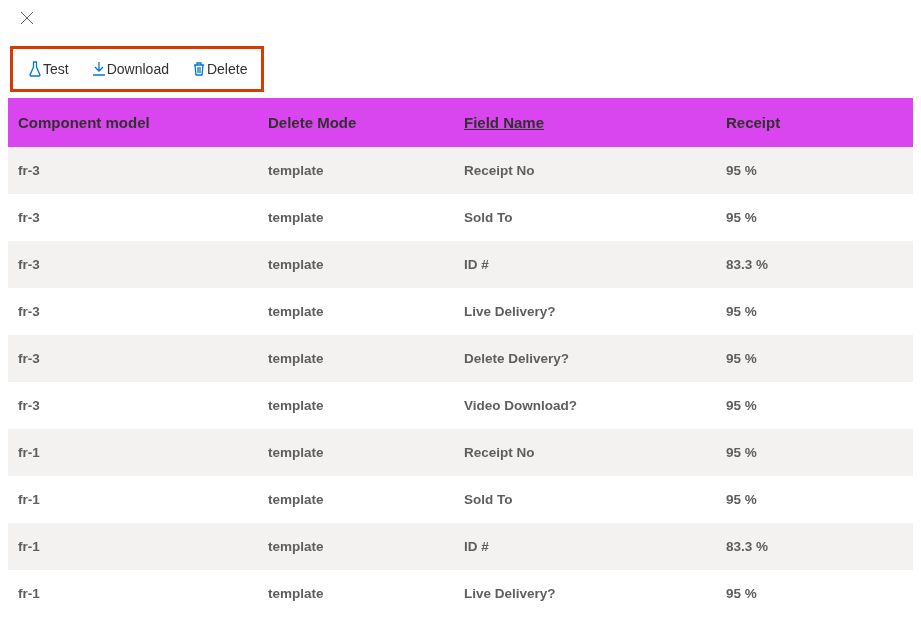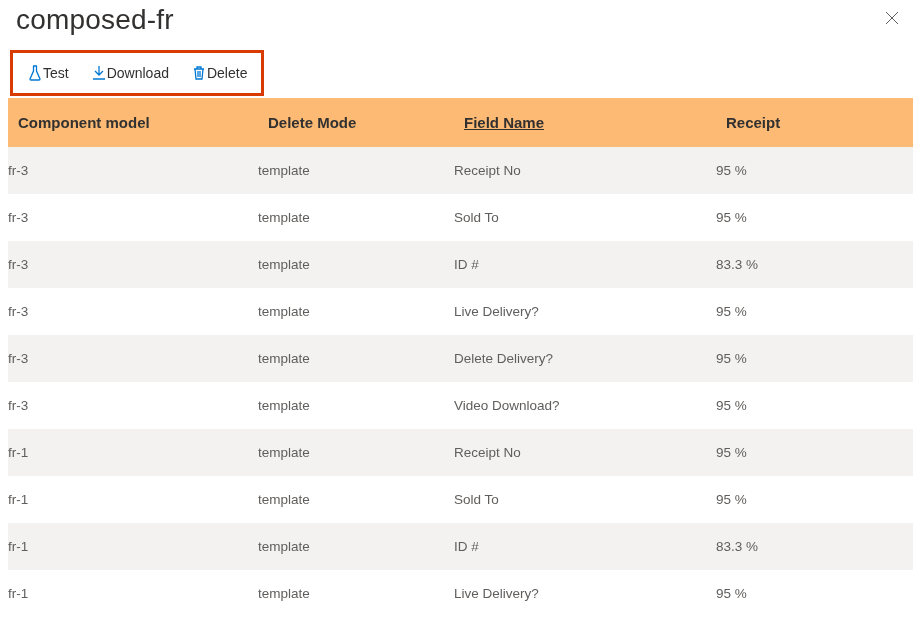--- a/index.html
+++ b/index.html
@@ -65,52 +65,52 @@
       border-collapse: collapse;
       width: 100%;
       table-layout: fixed;
     }
     th {
       text-align: left;
       font-size: 15px;
       font-weight: 600;
       color: #323130;
       padding: 16px 10px;
-      background: #fdba74;
+      background: #d946ef;
     }
     th:nth-child(1) { width: 250px; }
     th:nth-child(2) { width: 196px; }
     th:nth-child(3) { width: 262px; text-decoration: underline; }
     th:nth-child(4) { width: auto; }
     td {
       font-size: 13.5px;
       color: #605e5c;
-      padding: 16px 0;
+      padding: 16px 10px;
       white-space: nowrap;
+      font-weight: bold;
     }
     tbody tr:nth-child(odd) td { background: #f3f2f1; }
     tbody tr:nth-child(even) td { background: #ffffff; }
     
     .scroll-area::-webkit-scrollbar { width: 17px; height: 17px; }
     .scroll-area::-webkit-scrollbar-track { background: #f1f1f1; }
     .scroll-area::-webkit-scrollbar-thumb { background: #c1c1c1; }
     .scroll-area::-webkit-scrollbar-button {
       background: #f1f1f1;
       height: 17px; width: 17px;
       display: block;
     }
     .scroll-area::-webkit-scrollbar-button:vertical:decrement { background: #f1f1f1 center/10px no-repeat; }
   </style>
 </head>
 <body>
 
 
 
 <div class="header">
-  <div class="title">composed-fr</div>
   <div class="close">
     <svg width="14" height="14" viewBox="0 0 14 14">
       <path d="M1 1 L13 13 M13 1 L1 13" stroke="#605e5c" stroke-width="1" fill="none"></path>
     </svg>
   </div>
 </div>
 
 <div class="toolbar-wrap">
   <div class="tool-btn">
     <svg viewBox="0 0 16 16">

